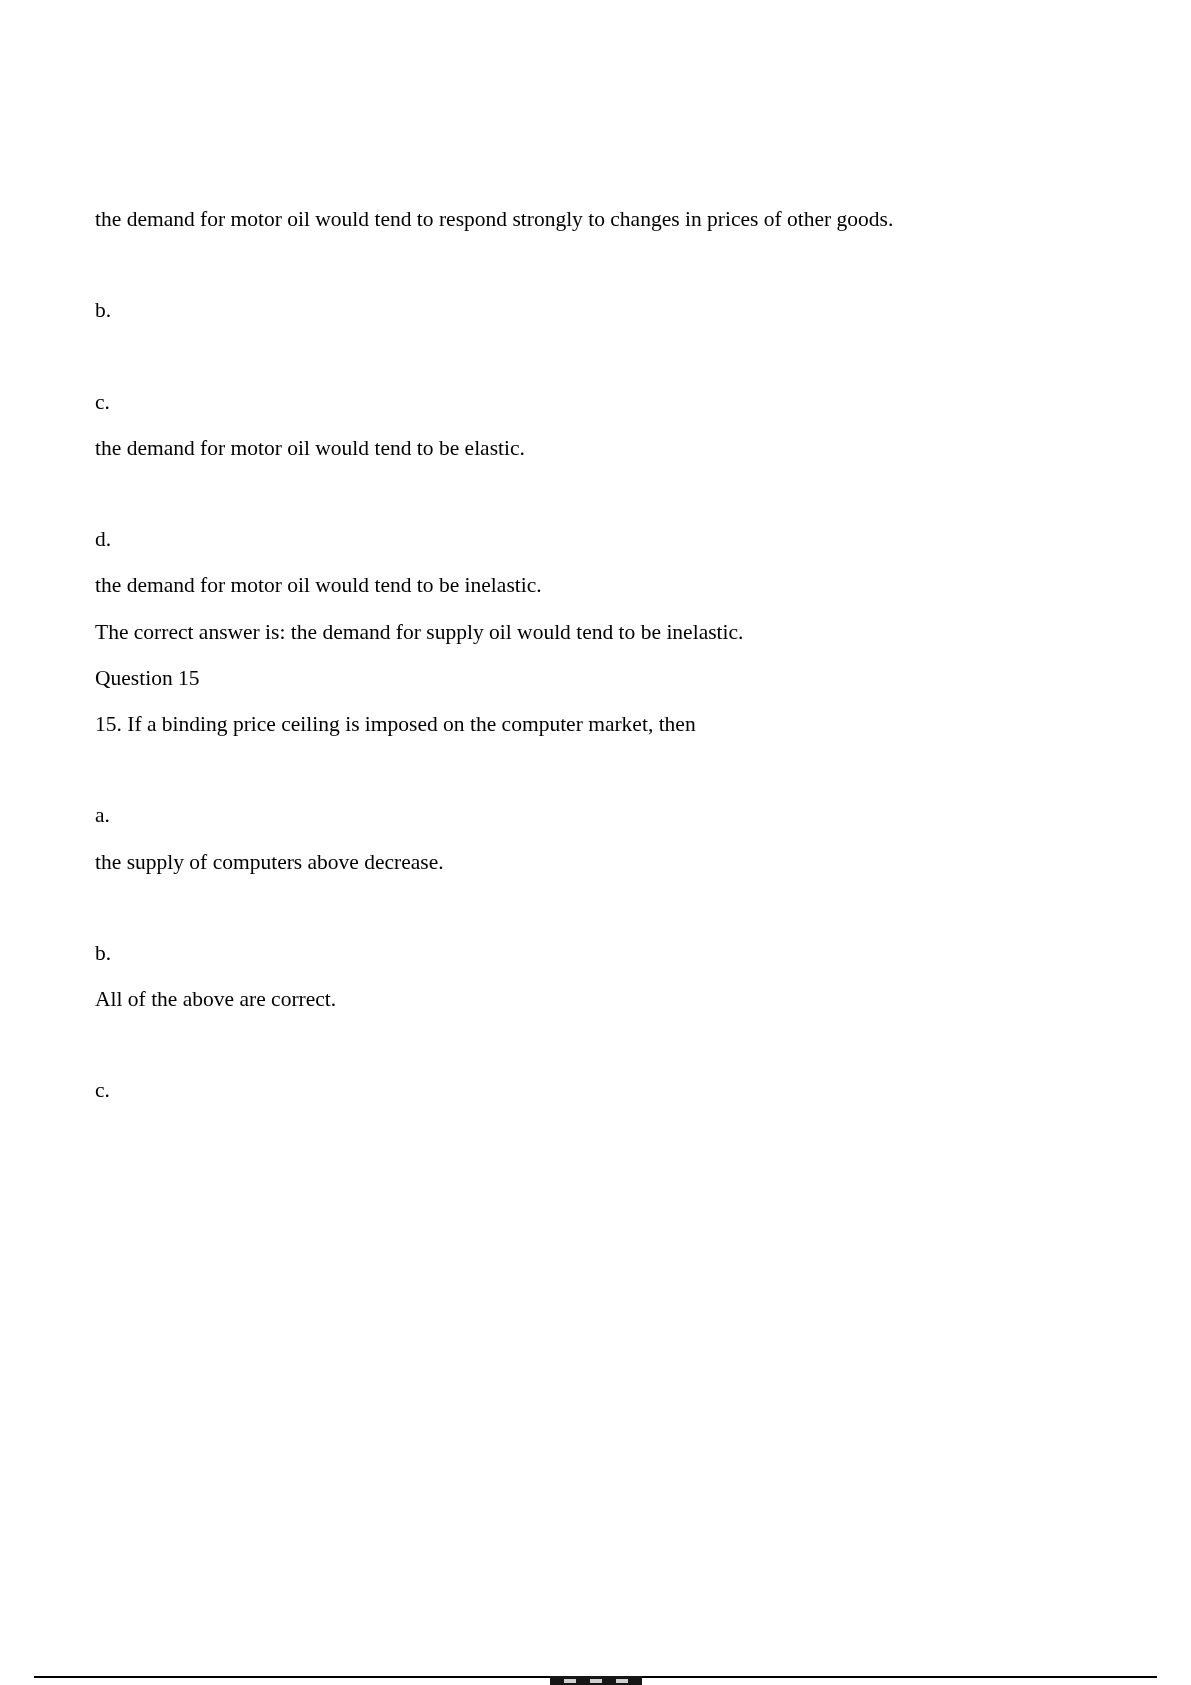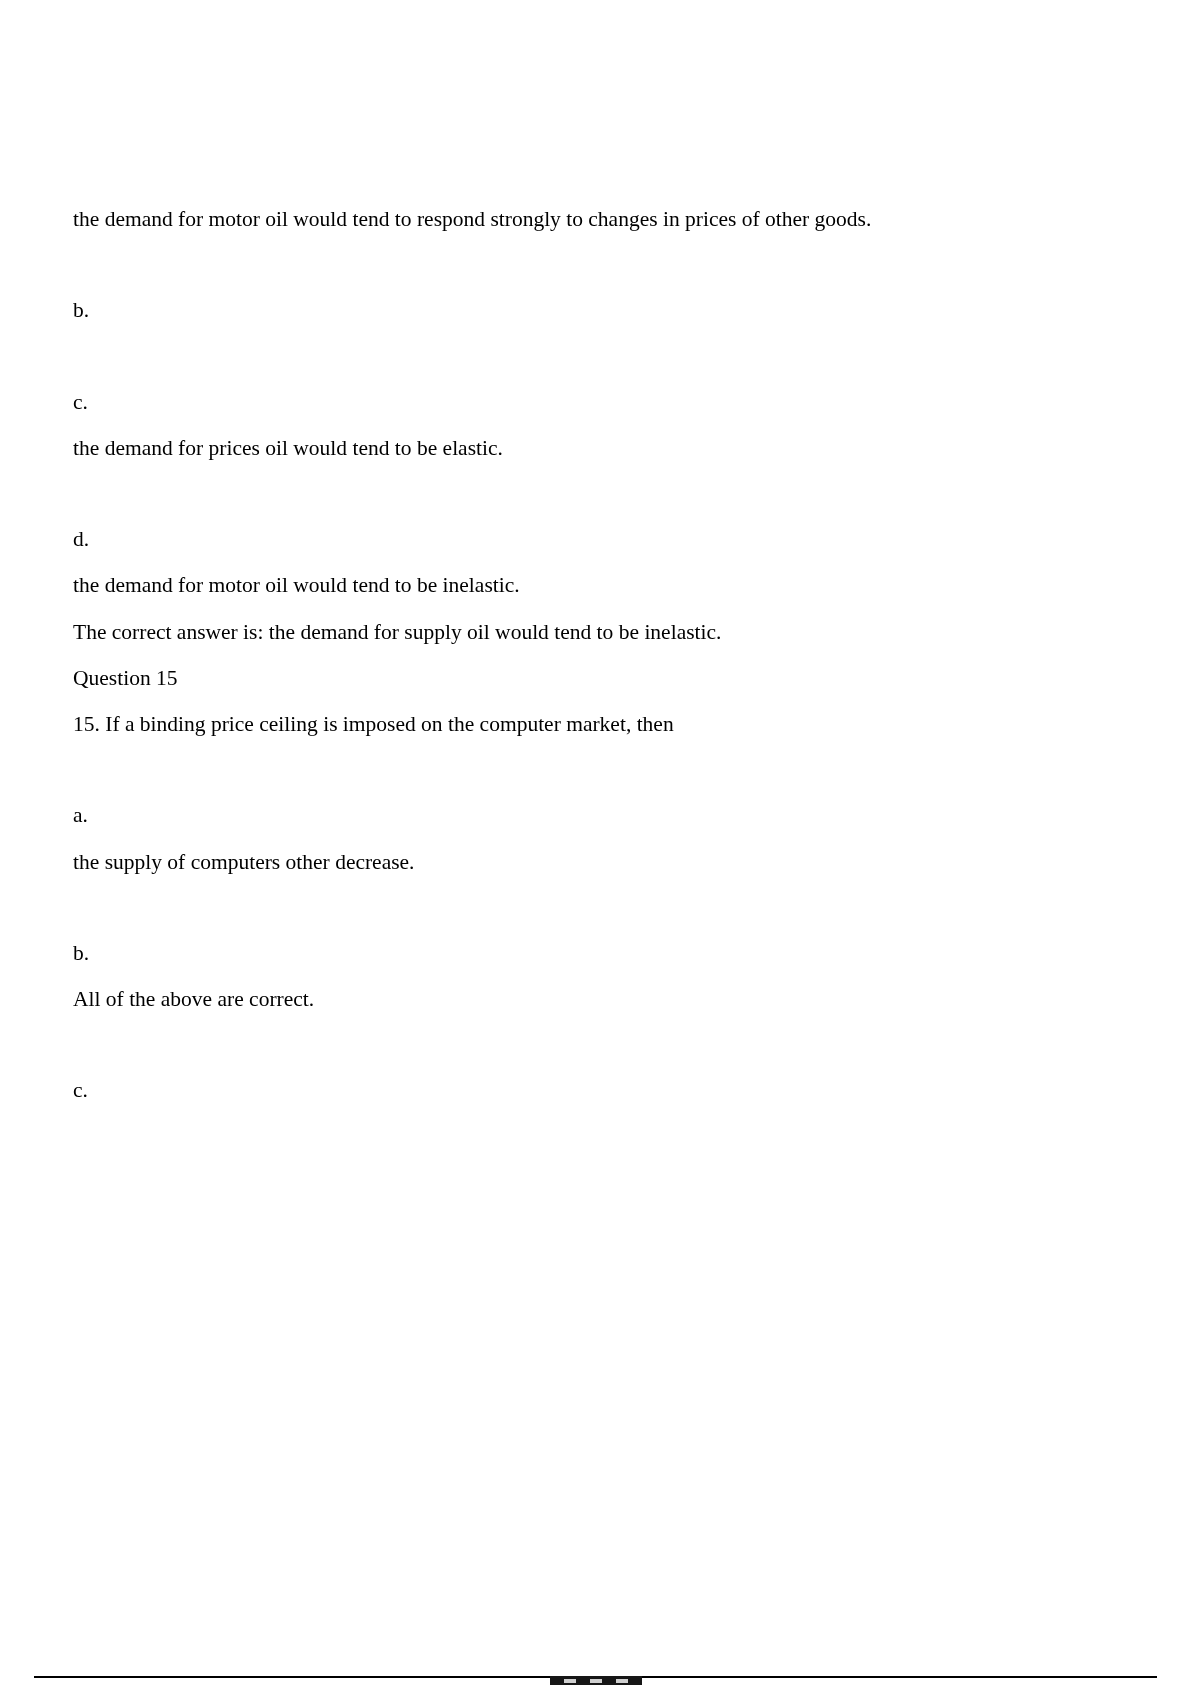--- a/index.html
+++ b/index.html
@@ -10,21 +10,21 @@
       width: 1191px;
       height: 1685px;
       background: #ffffff;
       color: #000000;
       font-family: "Liberation Serif", "DejaVu Serif", serif;
       position: relative;
       overflow: hidden;
     }
     .page {
       box-sizing: border-box;
-      padding: 203px 0 0 73px;
+      padding: 203px 0 0 95px;
     }
     .text-col {
       max-width: 828px;
       font-size: 21.5px;
       line-height: 1.5;
     }
     .text-col p {
       margin: 14px 0;
     }
     .text-col p.first {
@@ -66,32 +66,32 @@
 <body>
 
 <div class="page">
   <div class="text-col">
 
     <p class="first">the demand for motor oil would tend to respond strongly to changes in prices of other goods.</p>
 
     <p class="opt-gap">b.</p>
 
     <p class="opt-gap">c.</p>
-    <p>the demand for prices oil would tend to be elastic.</p>
+    <p>the demand for motor oil would tend to be elastic.</p>
 
     <p class="opt-gap">d.</p>
     <p>the demand for motor oil would tend to be inelastic.</p>
 
     <p>The correct answer is: the demand for supply oil would tend to be inelastic.</p>
 
     <p>Question 15</p>
     <p>15. If a binding price ceiling is imposed on the computer market, then</p>
 
     <p class="opt-gap">a.</p>
-    <p>the supply of computers other decrease.</p>
+    <p>the supply of computers above decrease.</p>
 
     <p class="opt-gap">b.</p>
     <p>All of the above are correct.</p>
 
     <p class="opt-gap">c.</p>
 
   </div>
 </div>
 
 <div class="footer-line"></div>

